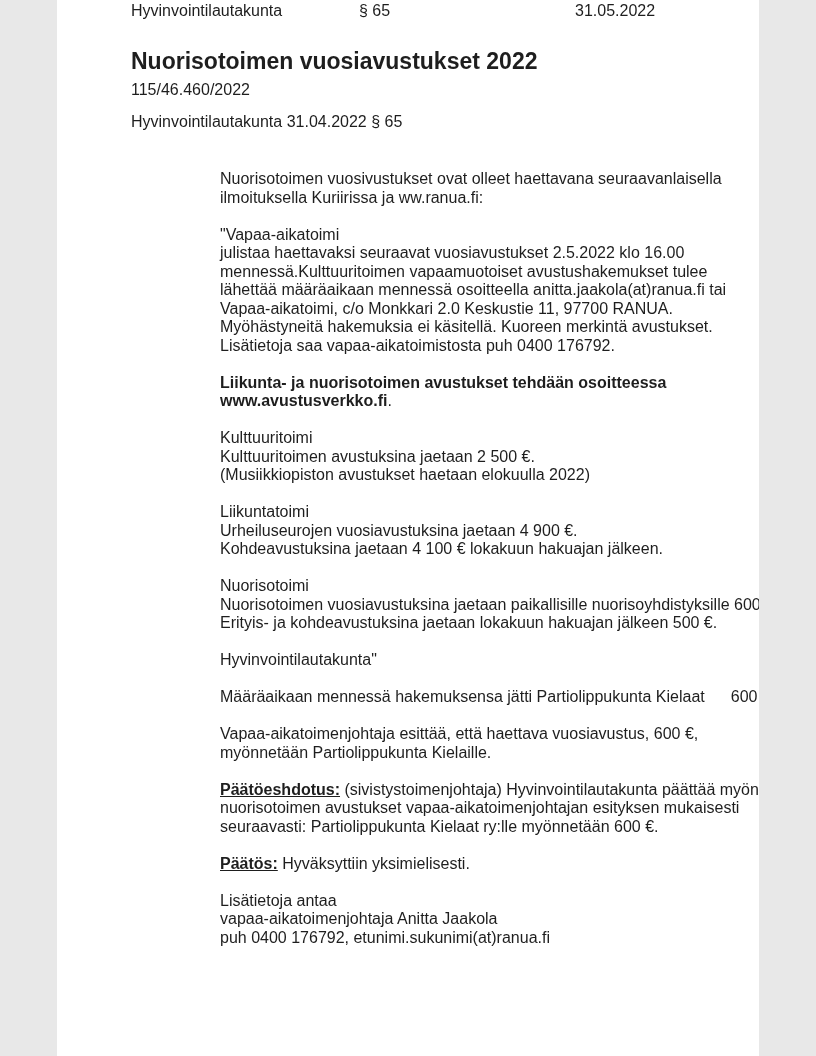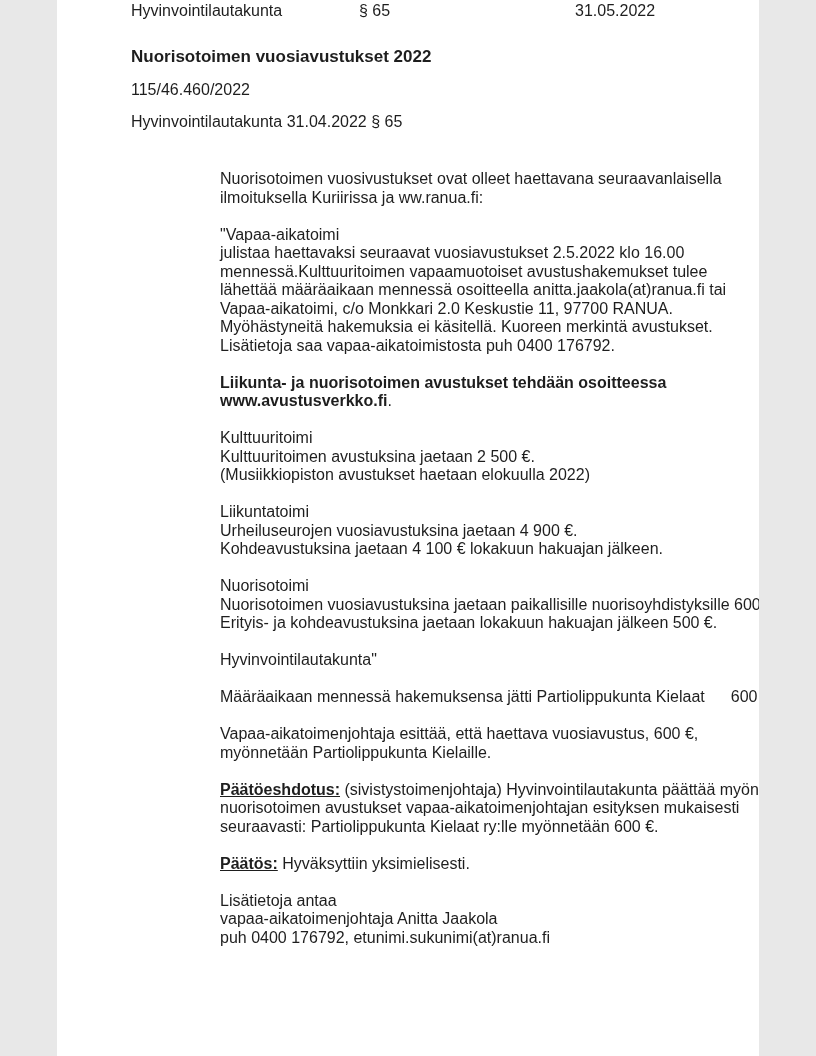--- a/index.html
+++ b/index.html
@@ -17,21 +17,21 @@
     font-family:"Liberation Sans","DejaVu Sans",sans-serif;
     font-size:16px;
     line-height:18.5px;
     overflow:hidden;
   }
   .hdr-committee{position:absolute;left:74px;top:2px;white-space:nowrap;}
   .hdr-section{position:absolute;left:302px;top:2px;white-space:nowrap;}
   .hdr-date{position:absolute;left:518px;top:2px;white-space:nowrap;}
   .doc-title{
     position:absolute;left:74px;top:35px;
-    font-size:17px;font-weight:700;line-height:22px;white-space:nowrap;
+    font-size:23px;font-weight:700;line-height:22px;white-space:nowrap;
   }
   .case-number{position:absolute;left:74px;top:81px;white-space:nowrap;}
   .reference-line{position:absolute;left:74px;top:113px;white-space:nowrap;}
   .body-block{
     position:absolute;left:163px;top:170px;width:610px;
   }
   .para{
     margin:0 0 18.5px 0;
     white-space:pre-wrap;
   }

